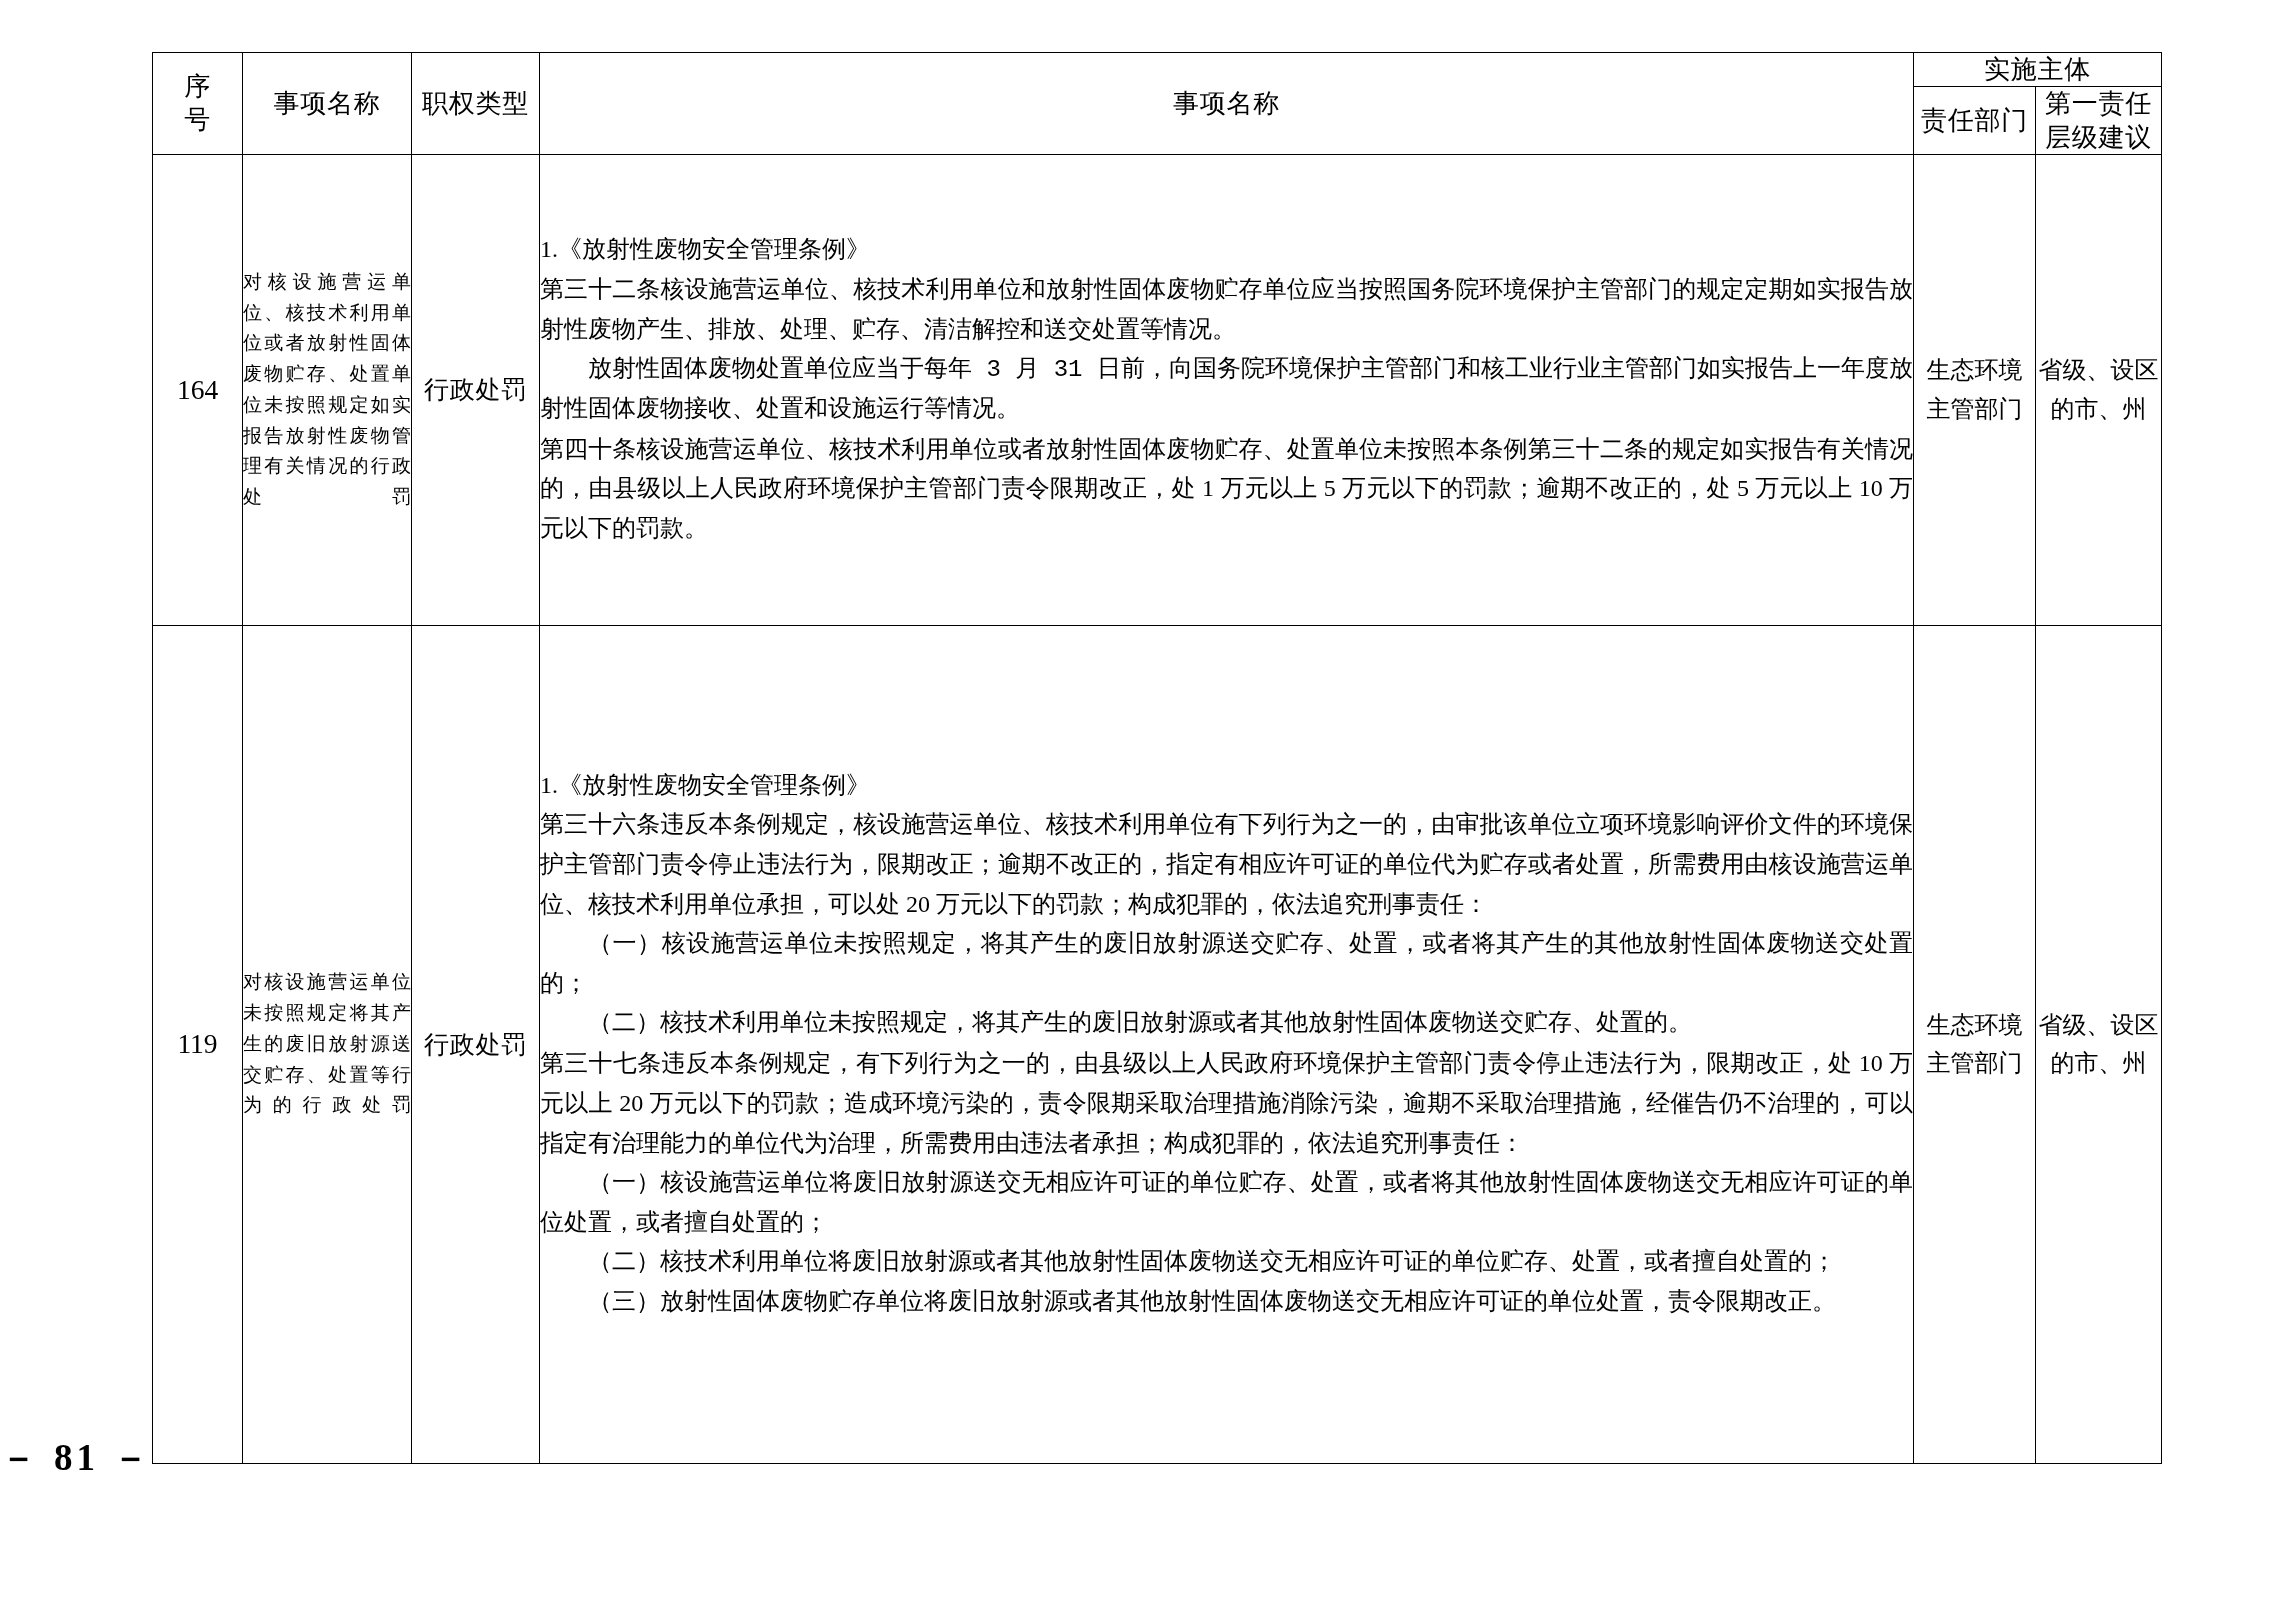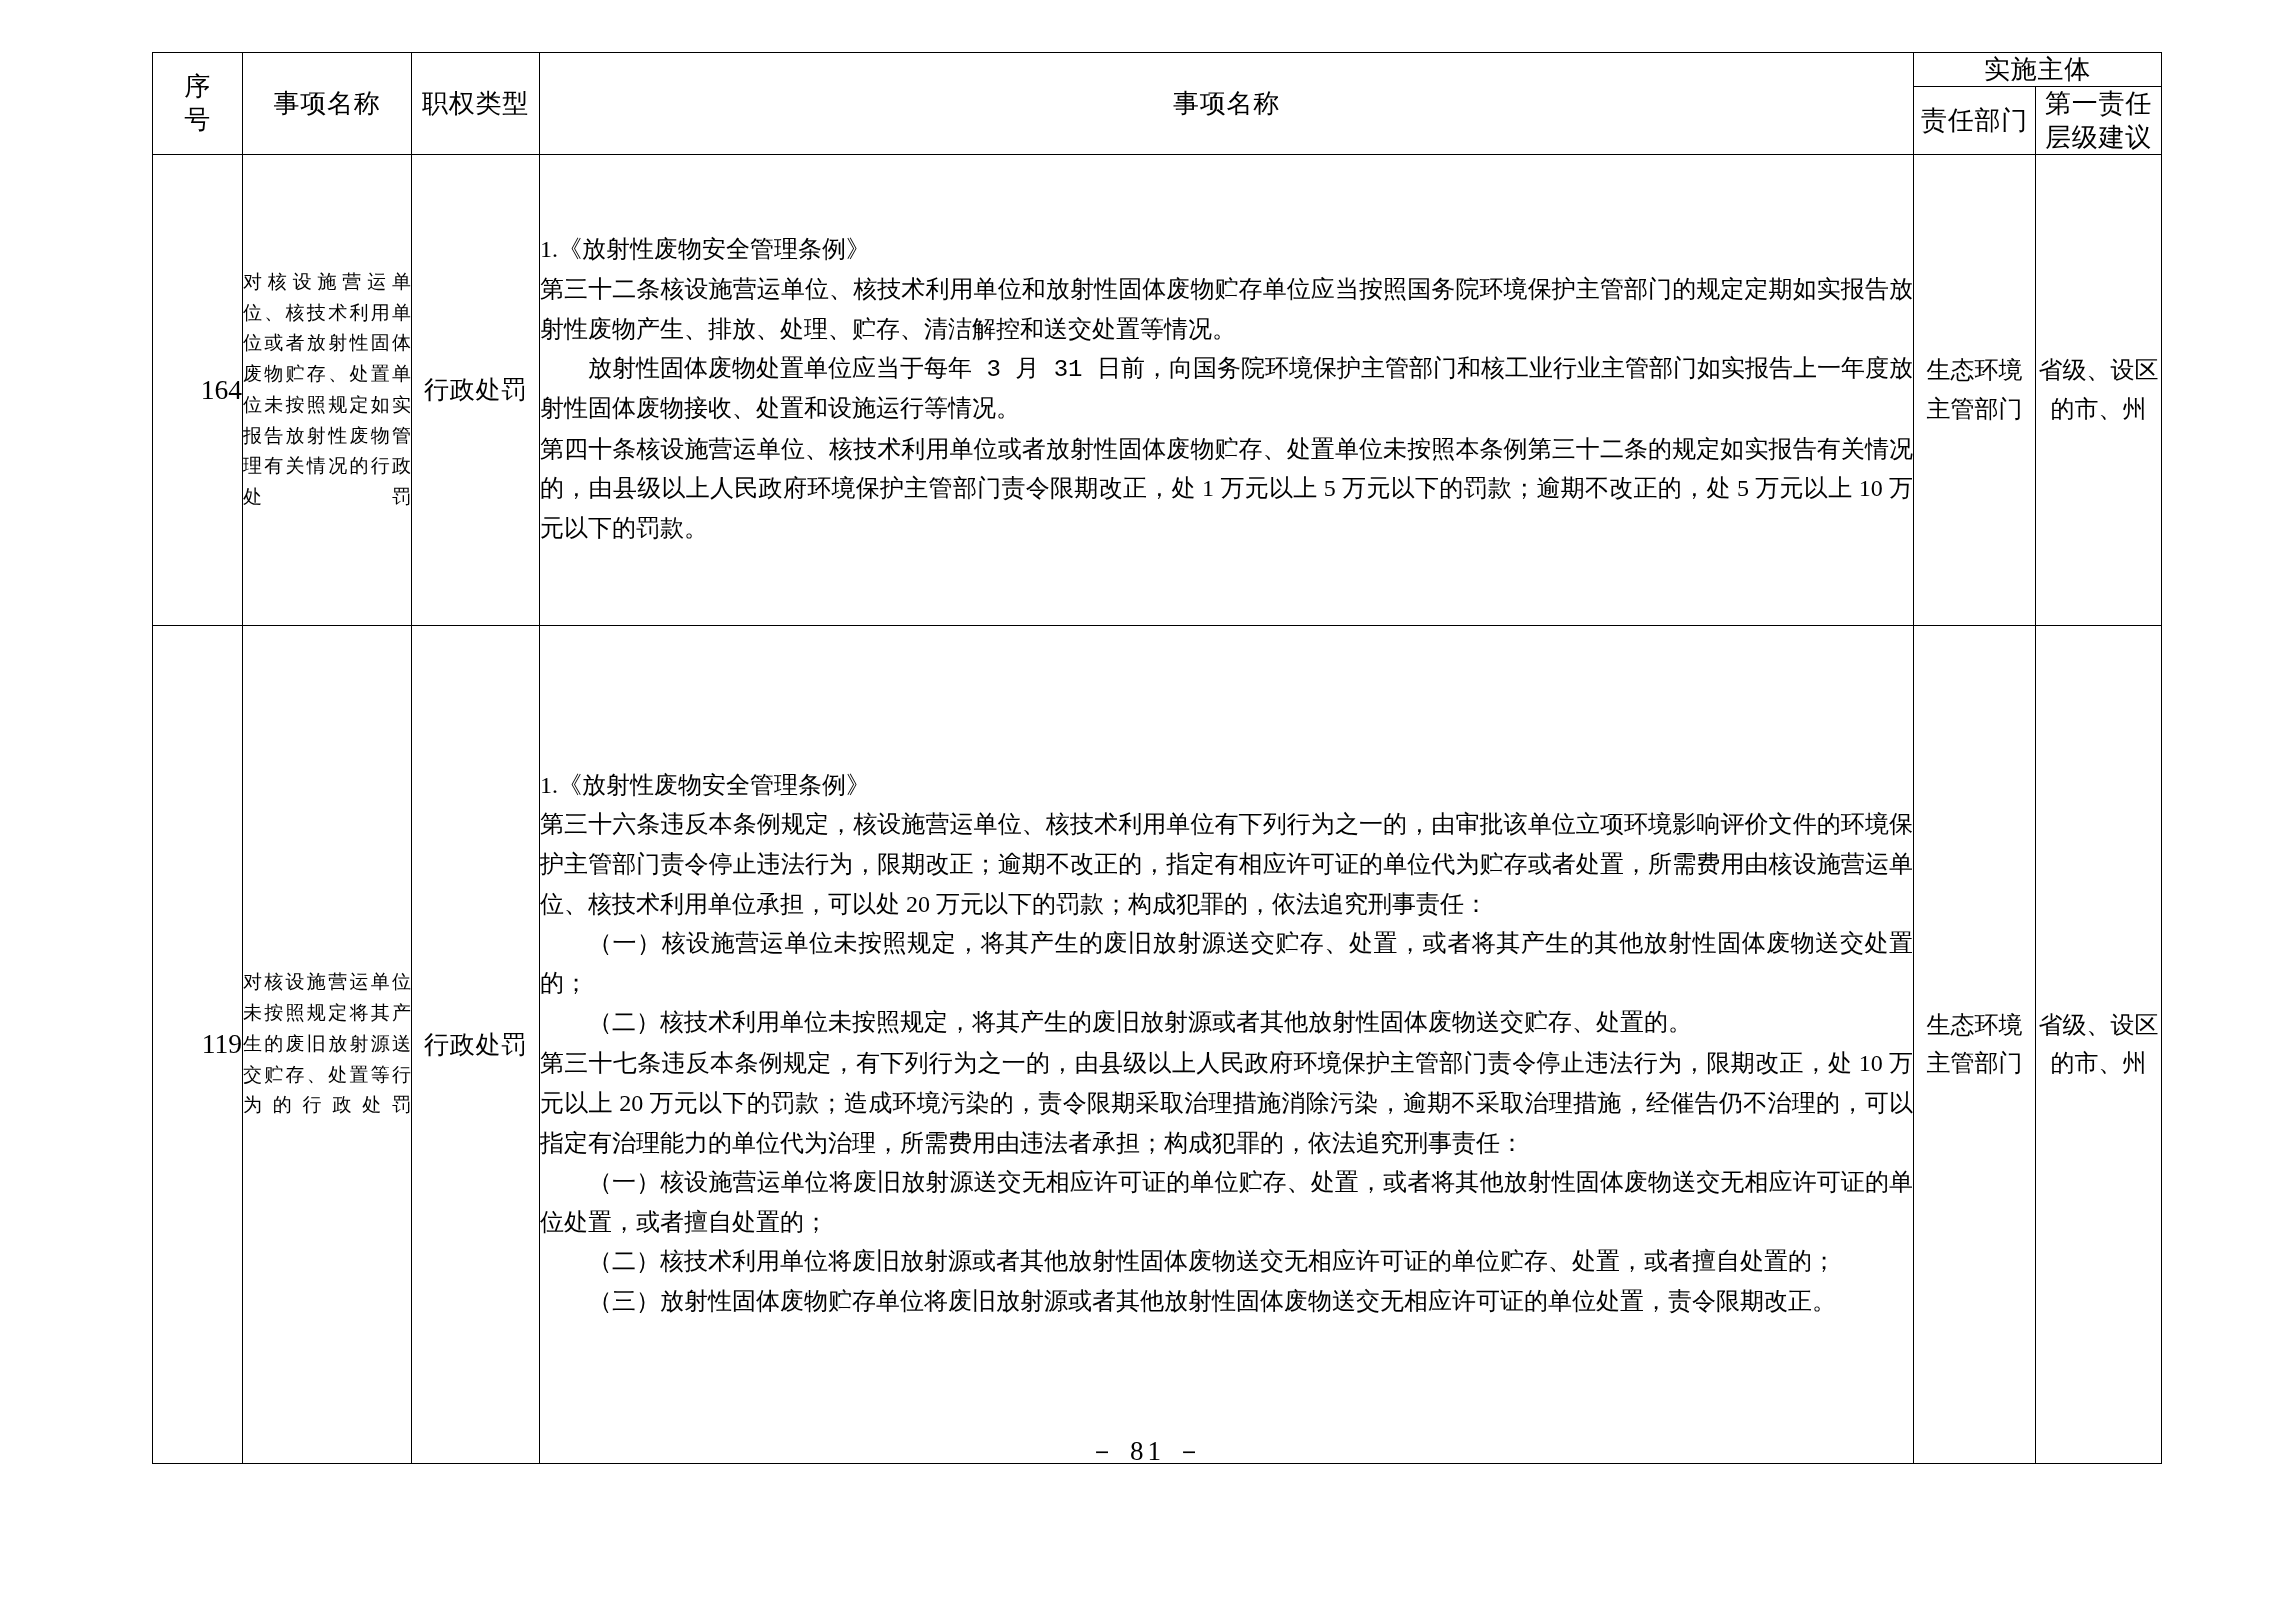--- a/index.html
+++ b/index.html
@@ -61,21 +61,21 @@
     letter-spacing: 0.7px;
     padding: 6.5px 2.6px;
     font-family: "Liberation Serif", "DejaVu Serif", serif;
     font-weight: bold;
   }
   .hdr-tall { height: 63px; }
   .hdr-span { height: 31px; }
 
   
   .cell-seq {
-    text-align: right;
+    text-align: center;
     font-size: 27.5px;
     font-family: "Liberation Serif", "DejaVu Serif", serif;
   }
   .cell-name {
     font-size: 19px;
     line-height: 1.62;
     text-align: justify;
     text-align-last: justify;
     padding: 6.5px 9.2px;
     letter-spacing: 0px;
@@ -108,24 +108,24 @@
   }
   .law-p.indent { text-indent: 2em; font-family: Liberation Mono, monospace; }
   .bold { font-weight: normal; }
 
   
   .footer {
     position: absolute;
     left: 0;
     top: 1433px;
     width: 2295px;
-    text-align: center;
-    font-size: 27px;
+    font-size: 37px;
     letter-spacing: 3.9px;
     font-family: "Liberation Serif", "DejaVu Serif", serif;
+    font-weight: bold;
   }
 </style>
 </head>
 <body>
 
 <div class="page">
 
   <div class="table-wrap">
     <table class="main">
       <colgroup>

